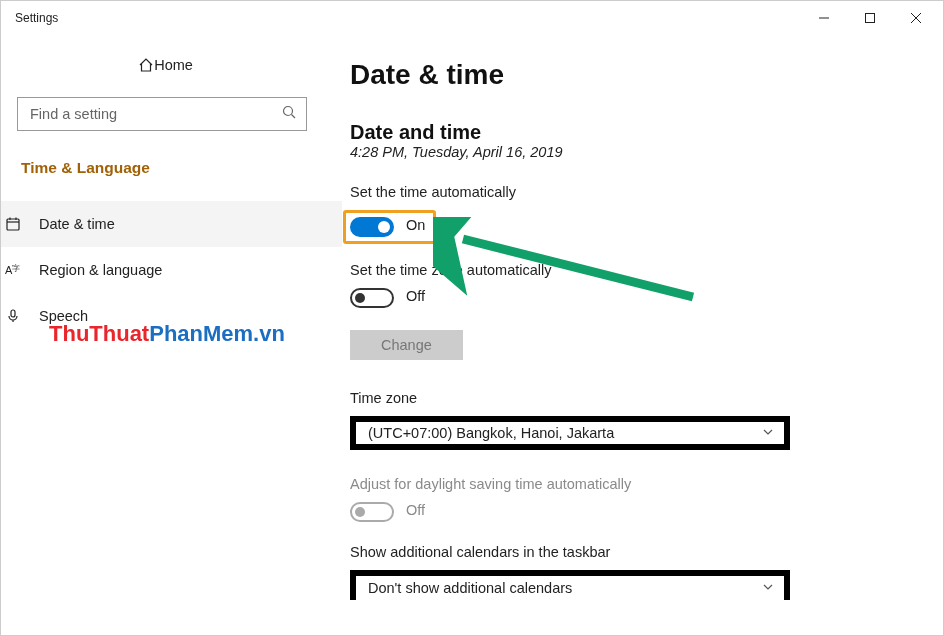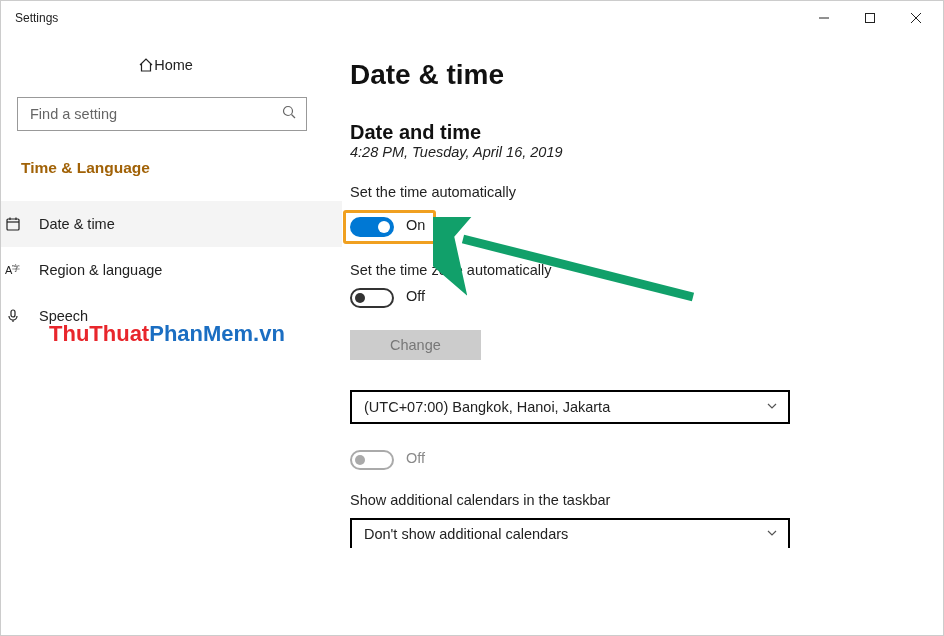--- a/index.html
+++ b/index.html
@@ -45,23 +45,23 @@
   .toggle { width: 44px; height: 20px; border-radius: 10px; position: relative; display:flex; align-items:center; }
   .toggle.on { background: #0078d4; }
   .toggle.on::after { content:""; width:12px; height:12px; background:#fff; border-radius:50%; position:absolute; right:4px; }
   .toggle.off { background:#fff; border: 2px solid #333; }
   .toggle.off::after { content:""; width:10px; height:10px; background:#333; border-radius:50%; position:absolute; left:3px; }
   .toggle.off.disabled { border-color: #aaa; }
   .toggle.off.disabled::after { background: #aaa; }
   .toggle-row .state { font-size: 14.5px; }
   .toggle-row .state.disabled { color: #8a8a8a; }
   
-  .btn { display:inline-block; background:#ccc; color:#777; padding: 7px 40px; font-size: 14.5px; margin-bottom: 30px; }
-  
-  .dropdown { width: 440px; height: 34px; border: 2px solid #000000; display:flex; align-items:center; padding: 0 10px 0 12px; font-size: 14.5px; margin-bottom: 26px; justify-content: space-between; }
+  .btn { display:inline-block; background:#ccc; color:#777; padding: 7px 31px; font-size: 14.5px; margin-bottom: 30px; }
+  
+  .dropdown { width: 440px; height: 34px; border: 6px solid #000000; display:flex; align-items:center; padding: 0 10px 0 12px; font-size: 14.5px; margin-bottom: 26px; justify-content: space-between; }
   .dropdown.cut { margin-bottom: 0; border-bottom: none; height: 30px; }
   .dropdown .chev { color: #555; }
   
   .arrow-annotation { position: absolute; left: 432px; top: 216px; pointer-events: none; }
 </style>
 </head>
 <body>
 
 <div class="titlebar">
   <span>Settings</span>
@@ -154,29 +154,31 @@
     </div>
     
     <div class="field-label">Set the time zone automatically</div>
     <div class="toggle-row">
       <div class="toggle off"></div>
       <span class="state">Off</span>
     </div>
     
     <div class="btn">Change</div>
     
+    <div class="field-label">Time zone</div>
     <div class="dropdown">
       <span>(UTC+07:00) Bangkok, Hanoi, Jakarta</span>
       <span class="chev">
         <svg width="12" height="12" viewBox="0 0 12 12" fill="none" stroke="#555" stroke-width="1.2">
             <path d="M2 4 L6 8 L10 4"></path>
           </svg>
       </span>
     </div>
     
+    <div class="field-label disabled">Adjust for daylight saving time automatically</div>
     <div class="toggle-row">
       <div class="toggle off disabled"></div>
       <span class="state disabled">Off</span>
     </div>
     
     <div class="field-label">Show additional calendars in the taskbar</div>
     <div class="dropdown cut">
       <span>Don't show additional calendars</span>
       <span class="chev">
         <svg width="12" height="12" viewBox="0 0 12 12" fill="none" stroke="#555" stroke-width="1.2">

